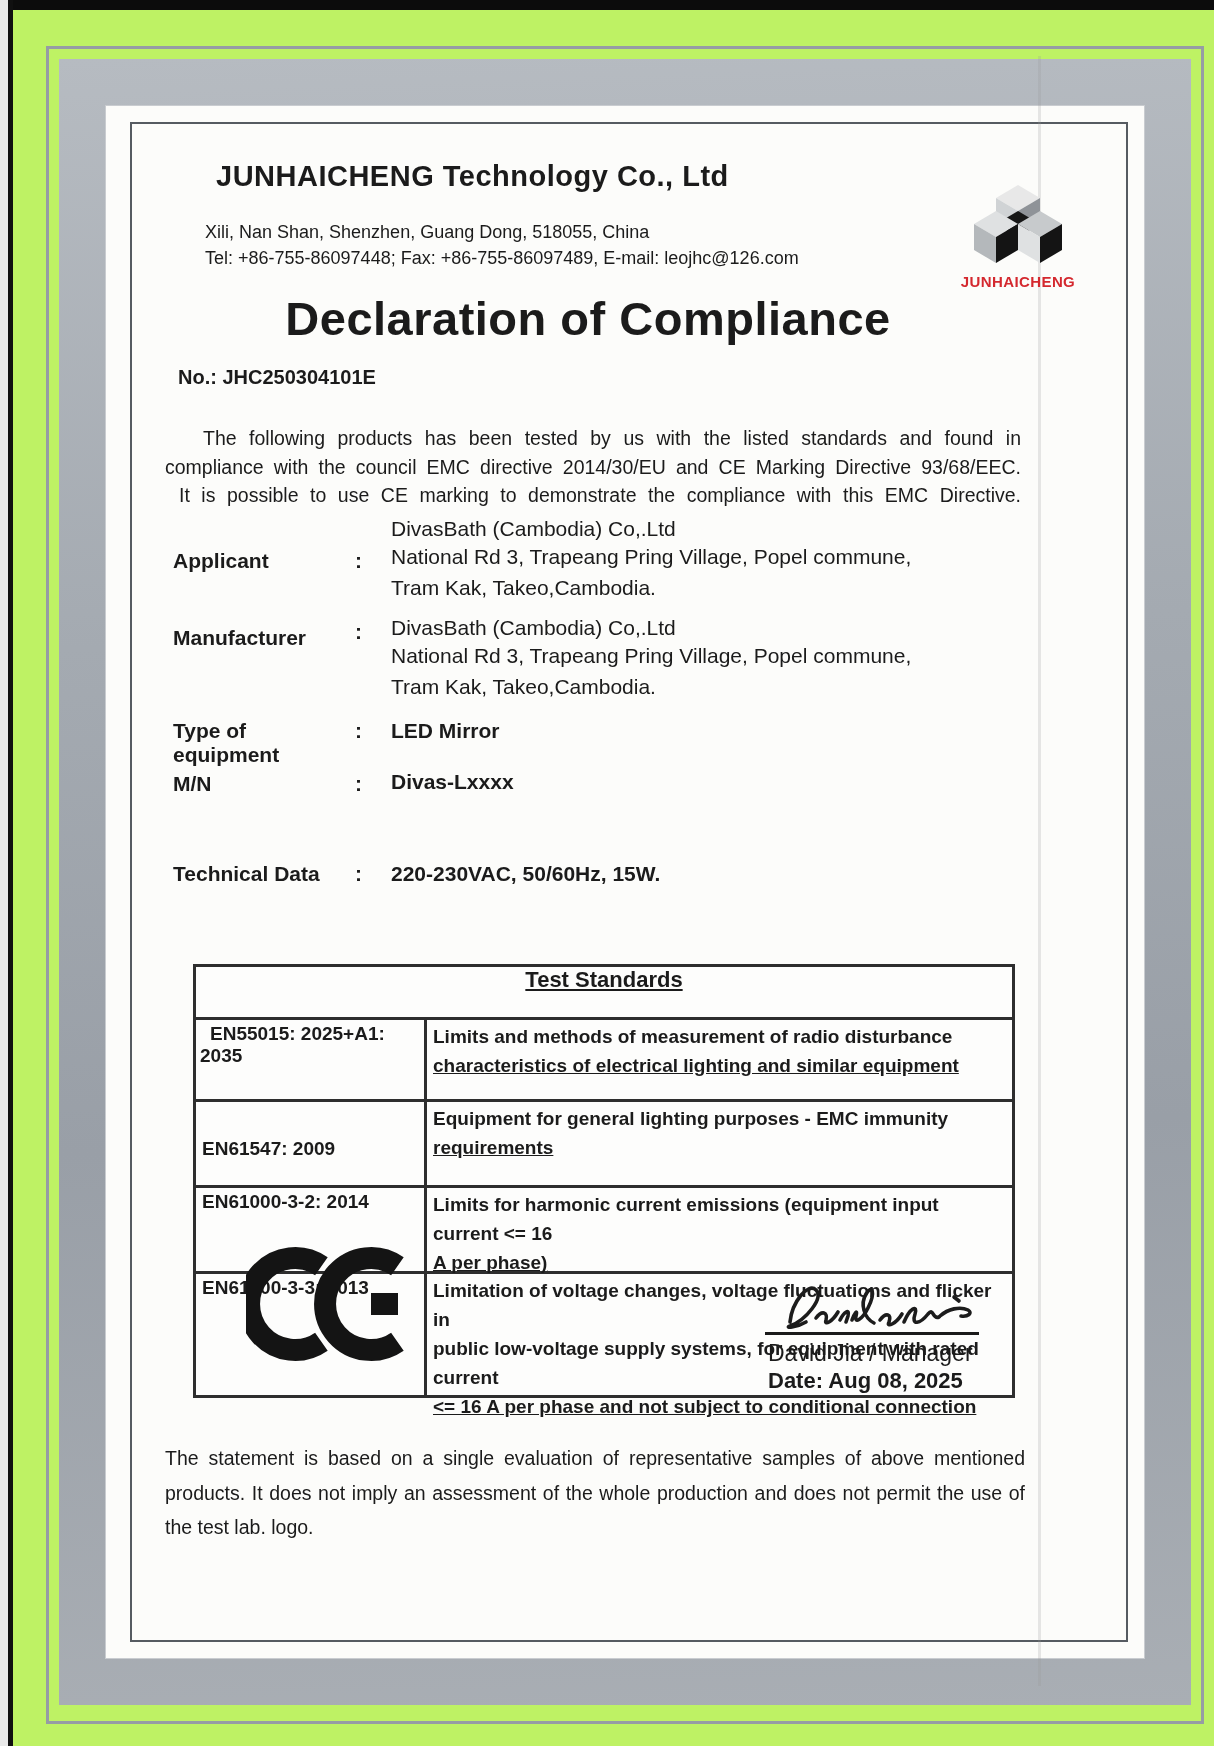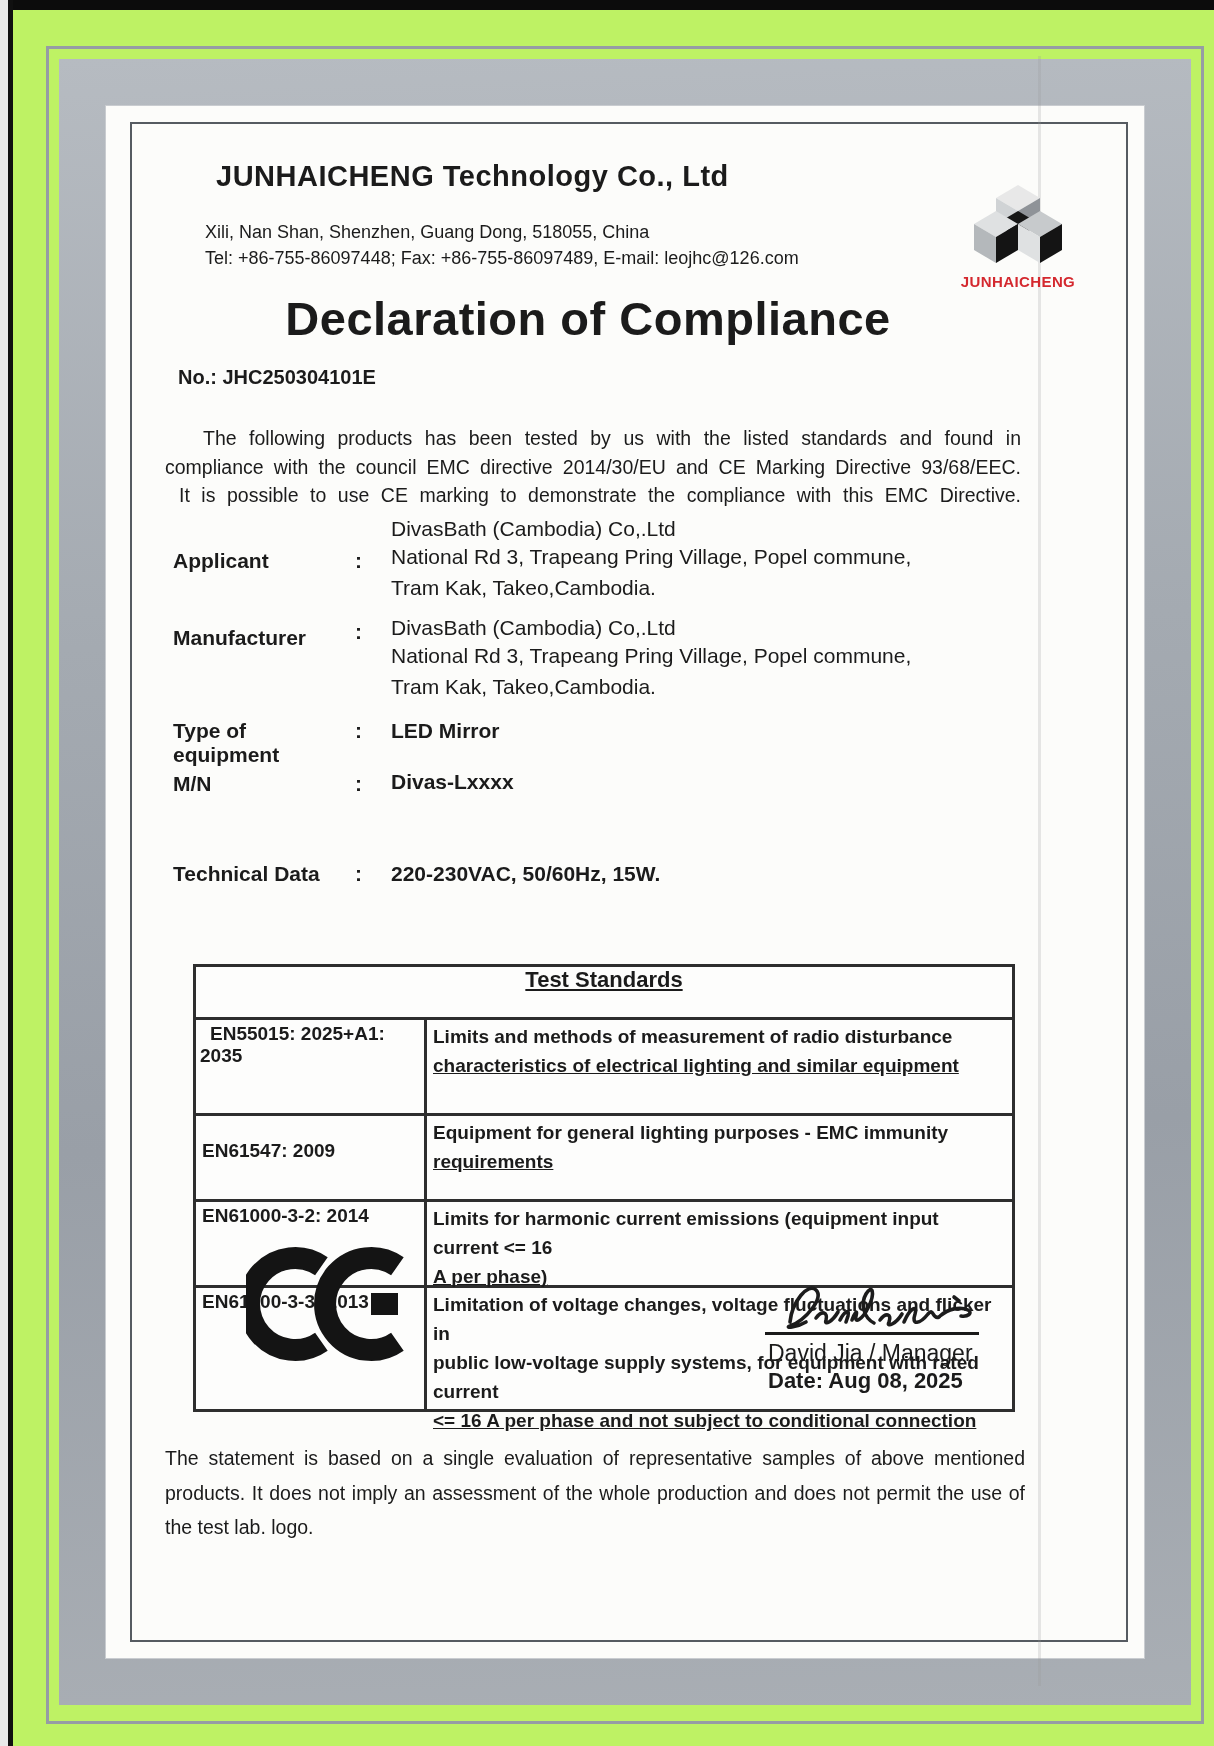--- a/index.html
+++ b/index.html
@@ -45,22 +45,22 @@
 
   
   .std-table{position:absolute;left:185px;top:964px;width:822px;border:3px solid #2e2e2e;
     background:#fdfdfc;box-sizing:border-box;}
   .trow{display:flex;border-top:3px solid #2e2e2e;box-sizing:border-box;}
   .thead{height:50px;display:flex;align-items:flex-start;justify-content:center;
     font-size:22px;font-weight:bold;}
   .c1{width:218px;border-right:3px solid #2e2e2e;padding:3px 4px 0 6px;
     font-size:19px;font-weight:bold;box-sizing:content-box;flex:none;}
   .c2{flex:1;padding:2px 4px 8px 6px;font-size:19px;font-weight:bold;line-height:29px;}
-  .h82{height:96px;} .h86{height:86px;} .h124{height:124px;}
-  .vcenter{padding-top:24px;}
+  .h82{height:82px;} .h86{height:86px;} .h124{height:124px;}
+  .vcenter{padding-top:36px;}
   .u{text-decoration:underline;}
   .hang{margin-left:-2px;}
   .pl8{padding-left:8px;}
 
   
   .ce{position:absolute;left:238px;top:1243px;}
   .sig-script{position:absolute;left:768px;top:1270px;}
   .sig-line{position:absolute;left:757px;top:1332px;width:214px;height:3px;background:#1a1a1a;}
   .sig-name{position:absolute;left:760px;top:1340px;font-size:23px;}
   .sig-date{position:absolute;left:760px;top:1368px;font-size:22px;font-weight:bold;}

